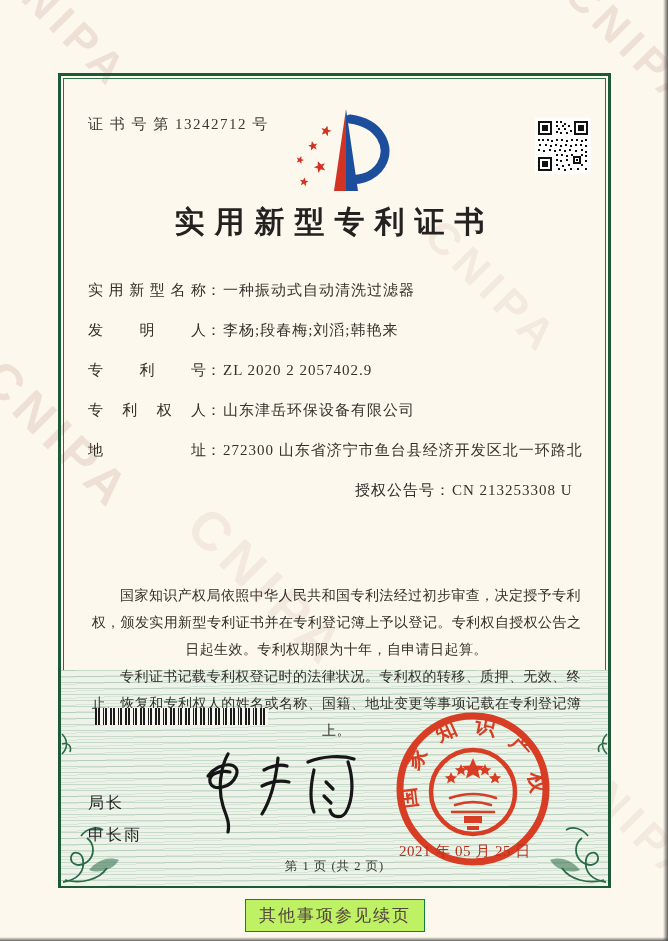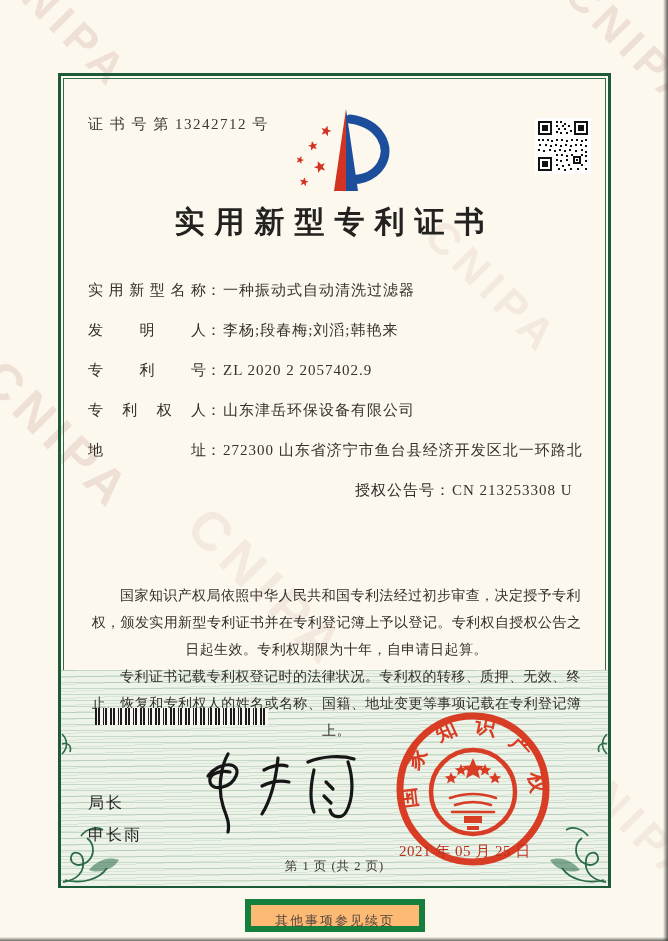--- a/index.html
+++ b/index.html
@@ -82,22 +82,22 @@
 
   .seal { position:absolute; left:394px; top:710px; width:158px; height:158px; z-index:5;
     opacity:.96; }
   .seal-date { position:absolute; left:399px; top:842px; z-index:7; font-size:15px;
     color:#bb2f1d; letter-spacing:.5px; }
 
   .page-info { position:absolute; left:58px; top:858px; width:553px; text-align:center;
     font-size:12.5px; color:#3a3834; letter-spacing:1px; z-index:6; }
 
   .cont-note { position:absolute; left:245px; top:899px; width:180px; height:33px; z-index:6;
-    border:6px solid #15803d; background:#fdba74; text-align:center; line-height:31px;
-    font-size:13px; letter-spacing:2px; color:#53443c; }
+    border:1px solid #15803d; background:#bef264; text-align:center; line-height:31px;
+    font-size:17px; letter-spacing:2px; color:#53443c; }
 </style>
 </head>
 <body>
 
 <div class="page">
 
   <div class="wm wm1">CNIPA</div>
   <div class="wm wm2">CNIPA</div>
   <div class="wm wm3">CNIPA</div>
   <div class="wm wm4 light">CNIPA</div>

